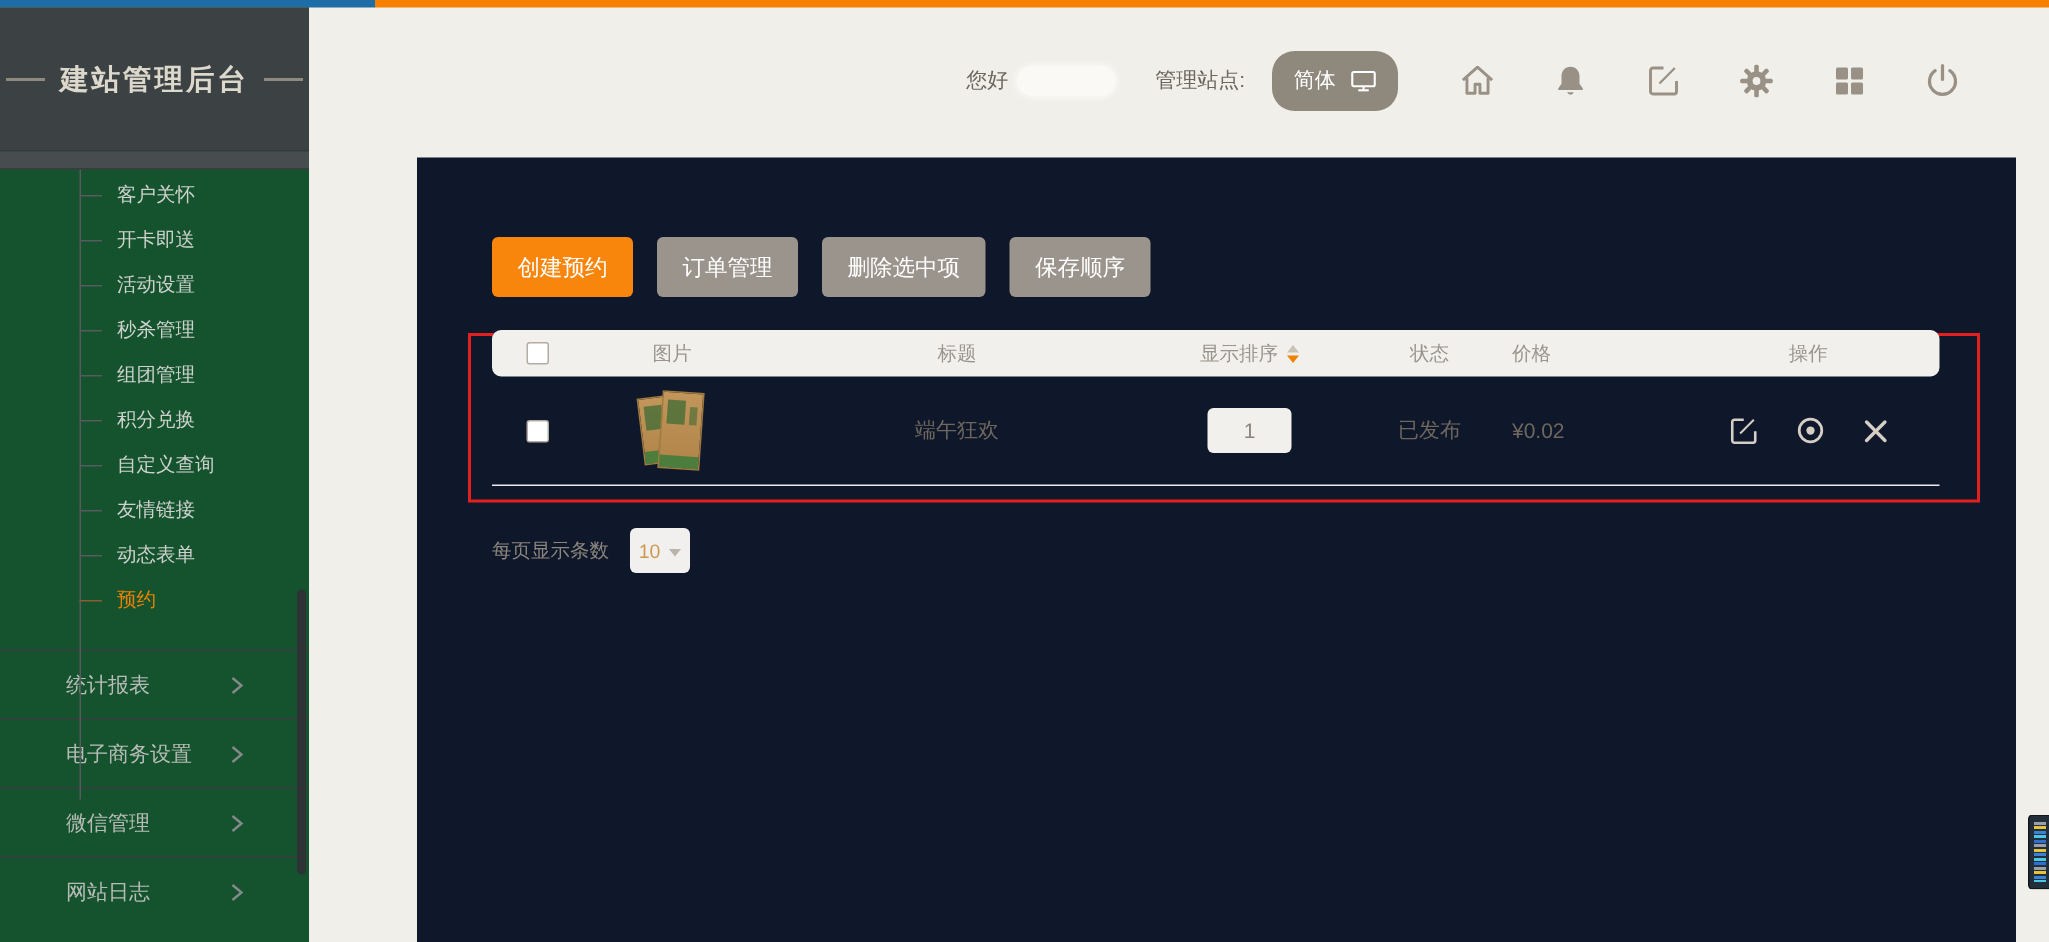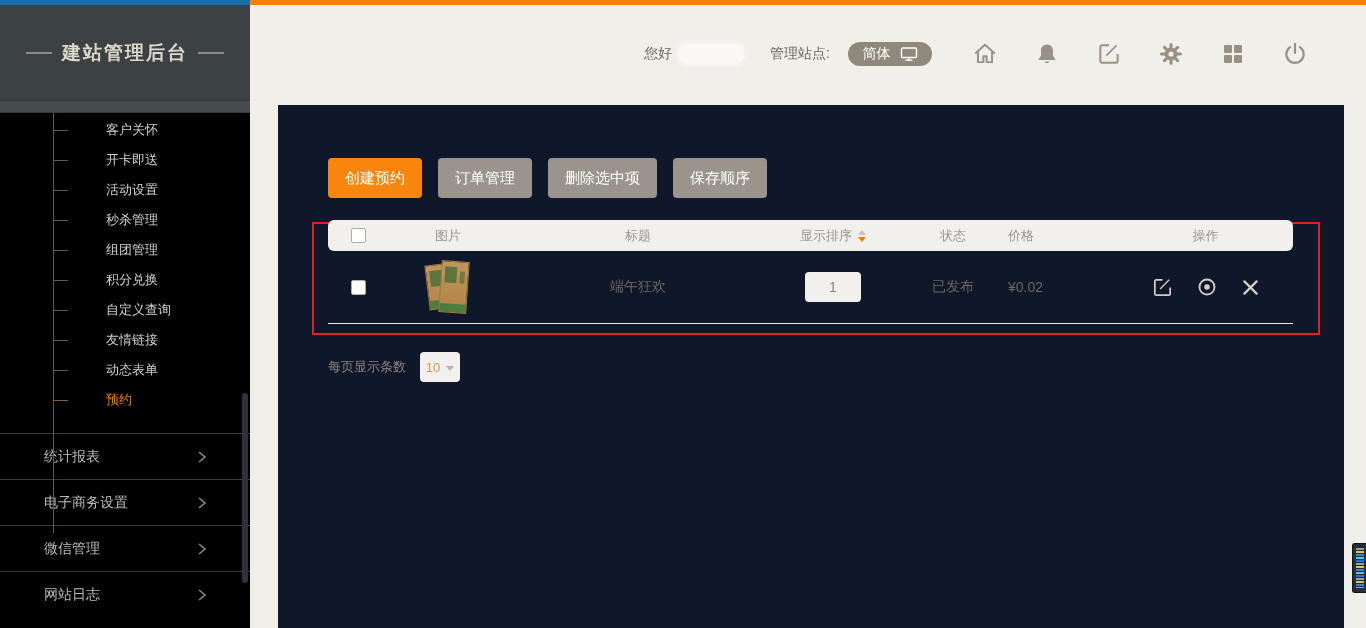--- a/index.html
+++ b/index.html
@@ -5,46 +5,46 @@
   * { margin:0; padding:0; box-sizing:border-box; }
   html,body { width:1366px; height:628px; overflow:hidden;
     font-family:"Liberation Sans","DejaVu Sans",sans-serif; }
   .stage { position:relative; width:1366px; height:628px; background:#f1efe9; }
 
   
   .strip-left  { position:absolute; left:0; top:0; width:250px; height:5px; background:#1f6da6; }
   .strip-right { position:absolute; left:250px; top:0; width:1116px; height:5px; background:#f88000; }
 
   
-  .sidebar { position:absolute; left:0; top:5px; width:250px; height:623px; background:#000000; }
+  .sidebar { position:absolute; left:0; top:5px; width:206px; height:623px; background:#14532d; }
   .logo-block { height:96px; background:#3c4144; display:flex; align-items:center; justify-content:center; gap:10px; border-bottom:1px solid #33383a; }
   .logo-dash { width:26px; height:2px; background:#8d8a80; }
   .logo-text { color:#ddd8cc; font-size:19px; font-weight:bold; letter-spacing:2px; }
   .menu-top-sliver { height:12px; background:#474c4f; border-bottom:1px solid #363b3d; }
 
   .submenu { position:relative; padding-top:2px; }
   .tree-line { position:absolute; left:53px; top:0; width:1px; height:420px; background:#565b5d; }
   .submenu-item { position:relative; height:30px; display:flex; align-items:center; cursor:pointer; }
   .submenu-item .dash { position:absolute; left:53px; width:15px; height:1px; background:#565b5d; }
-  .submenu-item .lbl { margin-left:106px; font-size:13px; color:#ced1ce; }
+  .submenu-item .lbl { margin-left:78px; font-size:13px; color:#ced1ce; }
   .submenu-item.active .lbl { color:#f08200; }
   .submenu-item.active .dash { background:#8a5d34; }
 
   .sections { margin-top:18px; }
   .section-item { height:46px; display:flex; align-items:center; justify-content:space-between; padding:0 42px 0 44px; border-top:1px solid #393e41; cursor:pointer; }
   .section-item .lbl { font-size:14px; color:#b8bcb8; }
   .section-item svg { stroke:#84898b; }
   .side-scrollthumb { position:absolute; right:2px; top:388px; width:6px; height:190px; background:#2e3335; border-radius:3px; }
 
   
   .topheader { position:absolute; left:250px; top:5px; width:1116px; height:98px; display:flex; align-items:center; justify-content:flex-end; gap:0; }
   .greet { font-size:14px; color:#6d675e; margin-right:6px; }
   .redacted { width:66px; height:20px; background:#fbf9f5; border-radius:10px; box-shadow:0 0 6px rgba(255,255,255,.9); margin-right:26px; }
   .site-label { font-size:14px; color:#6d675e; margin-right:18px; }
-  .lang-badge { height:24px; min-width:84px; background:#8f887d; border-radius:15px; color:#fff; font-size:14px; display:flex; align-items:center; justify-content:center; gap:9px; padding:12px 14px; margin-right:40px; cursor:pointer; }
+  .lang-badge { height:40px; min-width:84px; background:#8f887d; border-radius:15px; color:#fff; font-size:14px; display:flex; align-items:center; justify-content:center; gap:9px; padding:12px 14px; margin-right:40px; cursor:pointer; }
   .hicons { display:flex; align-items:center; gap:36px; margin-right:58px; }
   .hicon { width:26px; height:26px; display:flex; align-items:center; justify-content:center; cursor:pointer; }
 
   
   .panel { position:absolute; left:278px; top:105px; width:1066px; height:523px; background:#0f172a; }
 
   .btn-row { position:absolute; left:50px; top:53px; display:flex; gap:16px; }
   .btn { height:40px; padding:0 17px; border:none; border-radius:4px; color:#fff; font-size:15px; cursor:pointer; font-family:inherit; }
   .btn.primary { background:#f8860d; }
   .btn.gray { background:#9b948c; }

